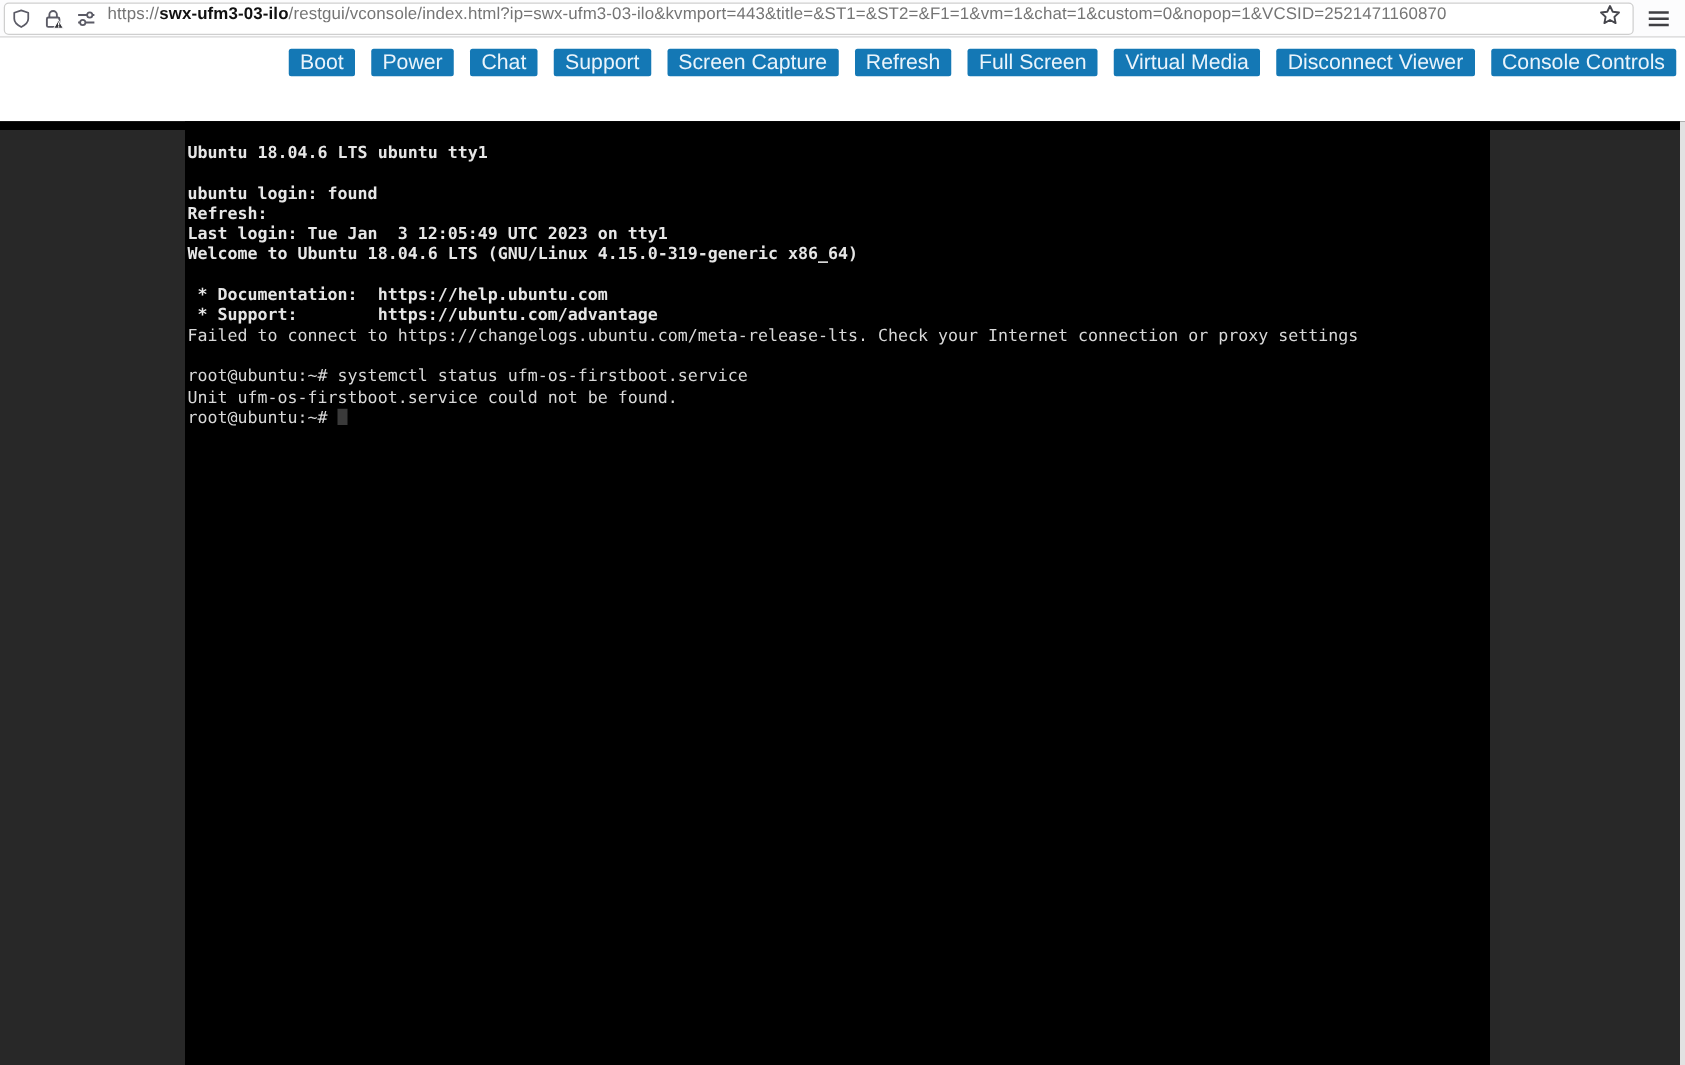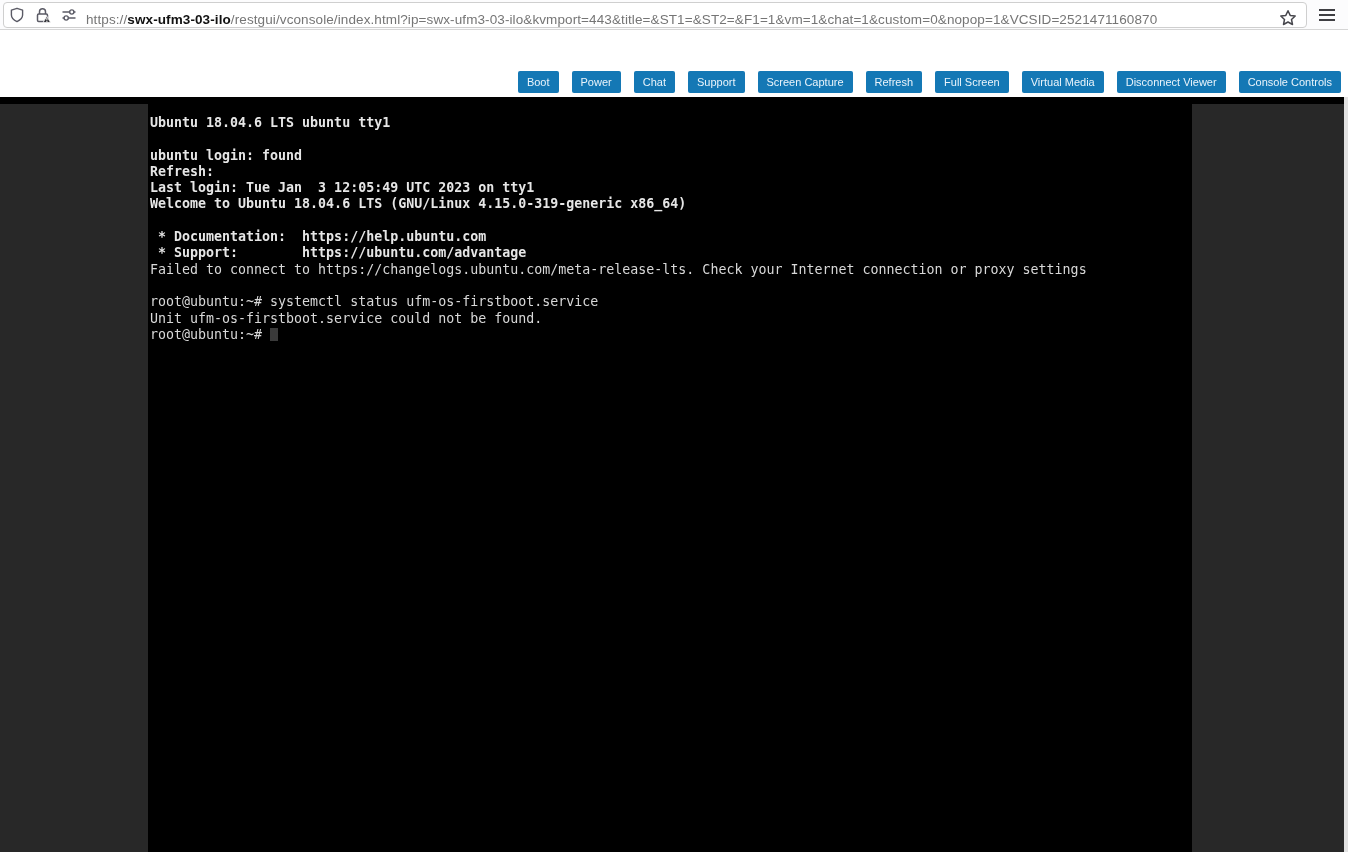--- a/index.html
+++ b/index.html
@@ -10,39 +10,39 @@
   }
   *{box-sizing:border-box;margin:0;padding:0;}
   html,body{width:1348px;height:852px;overflow:hidden;background:#fff;
     font-family:"Liberation Sans",sans-serif;}
 
   
   .addressbar{position:absolute;left:0;top:0;width:1348px;height:30px;
     background:#fcfcfd;border-bottom:1px solid #d6d6d6;}
   .urlfield{position:absolute;left:3px;top:2px;width:1304px;height:26px;
     background:#ffffff;border:1px solid #cfcfcf;border-radius:4px;
-    display:flex;align-items:flex-end;overflow:hidden;}
+    display:flex;align-items:flex-start;overflow:hidden;}
   .urlfield .icon{flex:0 0 auto;display:flex;align-items:center;justify-content:center;
     width:26px;height:24px;cursor:pointer;}
   .urltext{flex:1 1 auto;font-size:13.5px;color:#757575;white-space:nowrap;
     overflow:hidden;letter-spacing:.1px;padding-left:4px;}
   .urltext .domain{color:#111111;font-weight:bold;}
   .star-wrap{flex:0 0 auto;padding:0 9px 0 6px;display:flex;align-items:center;cursor:pointer;}
   .menu-btn{position:absolute;right:6px;top:4px;width:30px;height:22px;
     display:flex;flex-direction:column;justify-content:center;gap:3px;
     align-items:center;cursor:pointer;}
   .menu-btn span{display:block;width:16px;height:2px;background:#3f3f43;}
 
   
   .console-toolbar{position:absolute;left:0;top:31px;width:1348px;height:32px;
     background:#ffffff;display:flex;justify-content:flex-end;align-items:flex-start;
     gap:13px;padding:8px 7px 0 0;}
   .tb-btn{height:22px;padding:0 9px;background:var(--btn-blue);color:#eaf4fb;
-    border:none;border-radius:2px;font-size:11px;line-height:22px;
-    font-family:"Liberation Sans",sans-serif;cursor:pointer;white-space:nowrap;margin-top:32px;}
+    border:none;border-radius:2px;font-size:17px;line-height:22px;
+    font-family:"Liberation Sans",sans-serif;cursor:pointer;white-space:nowrap;}
 
   
   .content{position:absolute;left:0;top:63px;width:1348px;height:789px;
     background:var(--matte);margin-top:34px;}
   .top-strip{position:absolute;left:0;top:0;width:1348px;height:7px;background:#000;}
   .video{position:absolute;left:148px;top:0;width:1044px;height:784px;
     background:var(--term-bg);cursor:default;}
   .term{padding:18px 0 0 2px;}
   .term-line{font-family:"DejaVu Sans Mono",monospace;font-size:13.3px;
     line-height:16.3px;height:16.3px;white-space:pre;color:var(--term-text);}

